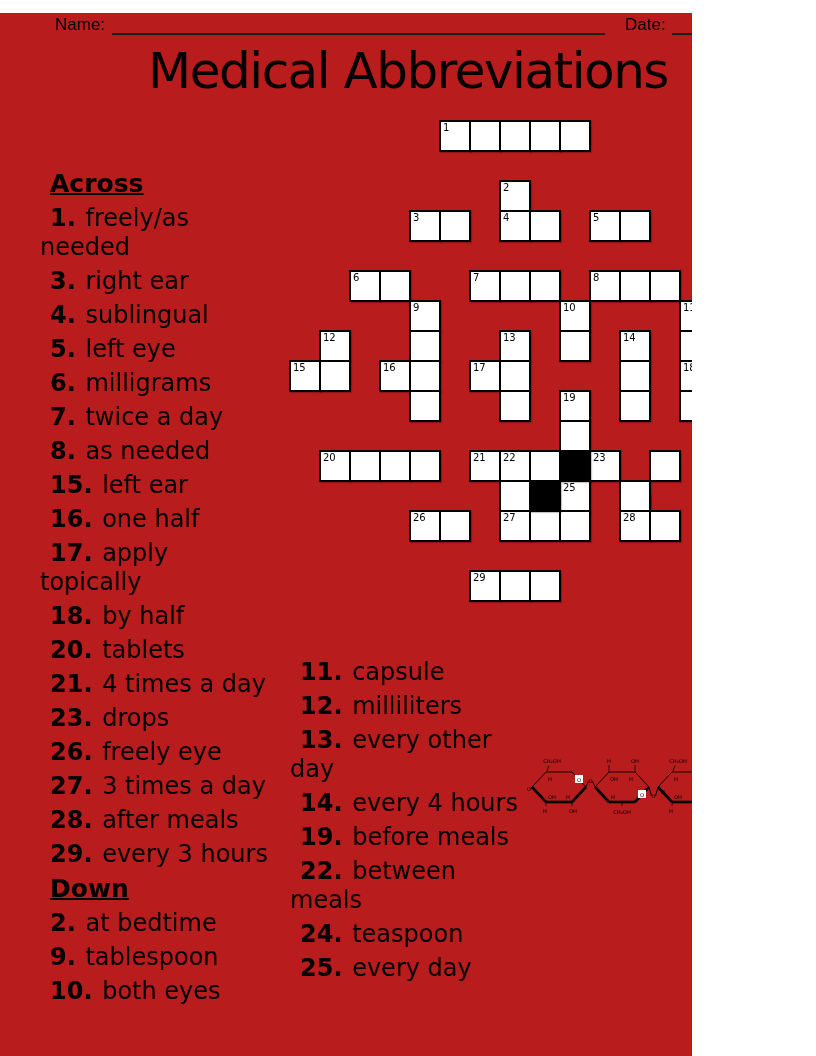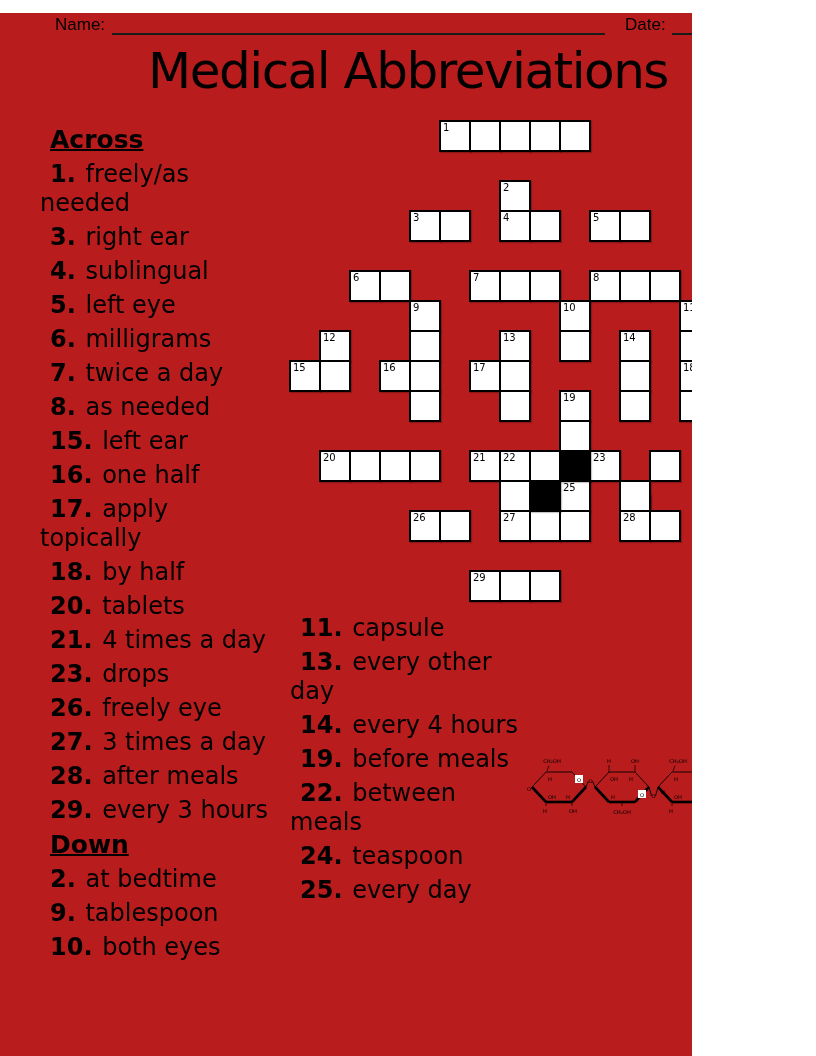--- a/index.html
+++ b/index.html
@@ -7,21 +7,21 @@
          font-family:"DejaVu Sans", sans-serif; color:#000; }
   .page { position:absolute; left:0; top:13px; width:692px; height:1056px; background:#b91c1c; overflow:hidden; }
 
   .hdr-label { position:absolute; top:2px; font-family:"Liberation Sans", sans-serif; font-size:17px; color:#000; }
   .blank-line { position:absolute; top:2px; height:18px; border-bottom:2px solid #1a1a1a; }
 
   .title { position:absolute; top:30px; left:0; width:816px; text-align:center;
            font-size:50px; letter-spacing:-1.5px; line-height:1.15; color:#000;
            font-family:"DejaVu Sans", sans-serif; }
 
-  .clue-col { position:absolute; width:242px; font-size:24px; line-height:29px; }
+  .clue-col { position:absolute; width:242px; font-size:24px; line-height:29px;margin-top:44px; }
   .clue-heading { font-weight:bold; font-size:25px; text-decoration:underline;
                   text-decoration-thickness:2px; text-indent:10px; margin-bottom:6px; }
   .clue { white-space:pre-line; text-indent:10px; margin-bottom:5px; }
   .clue b { font-weight:bold; margin-right:2px; }
 
   #grid { position:absolute; left:289px; top:107px; width:454px; height:484px; }
   .cell { position:absolute; width:32px; height:32px; box-sizing:border-box;
           border:2px solid #000; background:#fff;
           box-shadow:1px 1px 1px rgba(0,0,0,0.22); }
   .cell.black { background:#000; }
@@ -63,20 +63,21 @@
       <div class="clue"><b>27.</b><span> 3 times a day</span></div>
       <div class="clue"><b>28.</b><span> after meals</span></div>
       <div class="clue"><b>29.</b><span> every 3 hours</span></div>
       <div class="clue-heading">Down</div>
       <div class="clue"><b>2.</b><span> at bedtime</span></div>
       <div class="clue"><b>9.</b><span> tablespoon</span></div>
       <div class="clue"><b>10.</b><span> both eyes</span></div>
     </div>
   <div id="clues-mid" class="clue-col" style="left:290px; top:601px">
       <div class="clue"><b>11.</b><span> capsule</span></div>
+      <div class="clue"><b>12.</b><span> milliliters</span></div>
       <div class="clue"><b>13.</b><span> every other
 day</span></div>
       <div class="clue"><b>14.</b><span> every 4 hours</span></div>
       <div class="clue"><b>19.</b><span> before meals</span></div>
       <div class="clue"><b>22.</b><span> between
 meals</span></div>
       <div class="clue"><b>24.</b><span> teaspoon</span></div>
       <div class="clue"><b>25.</b><span> every day</span></div>
     </div>
 

